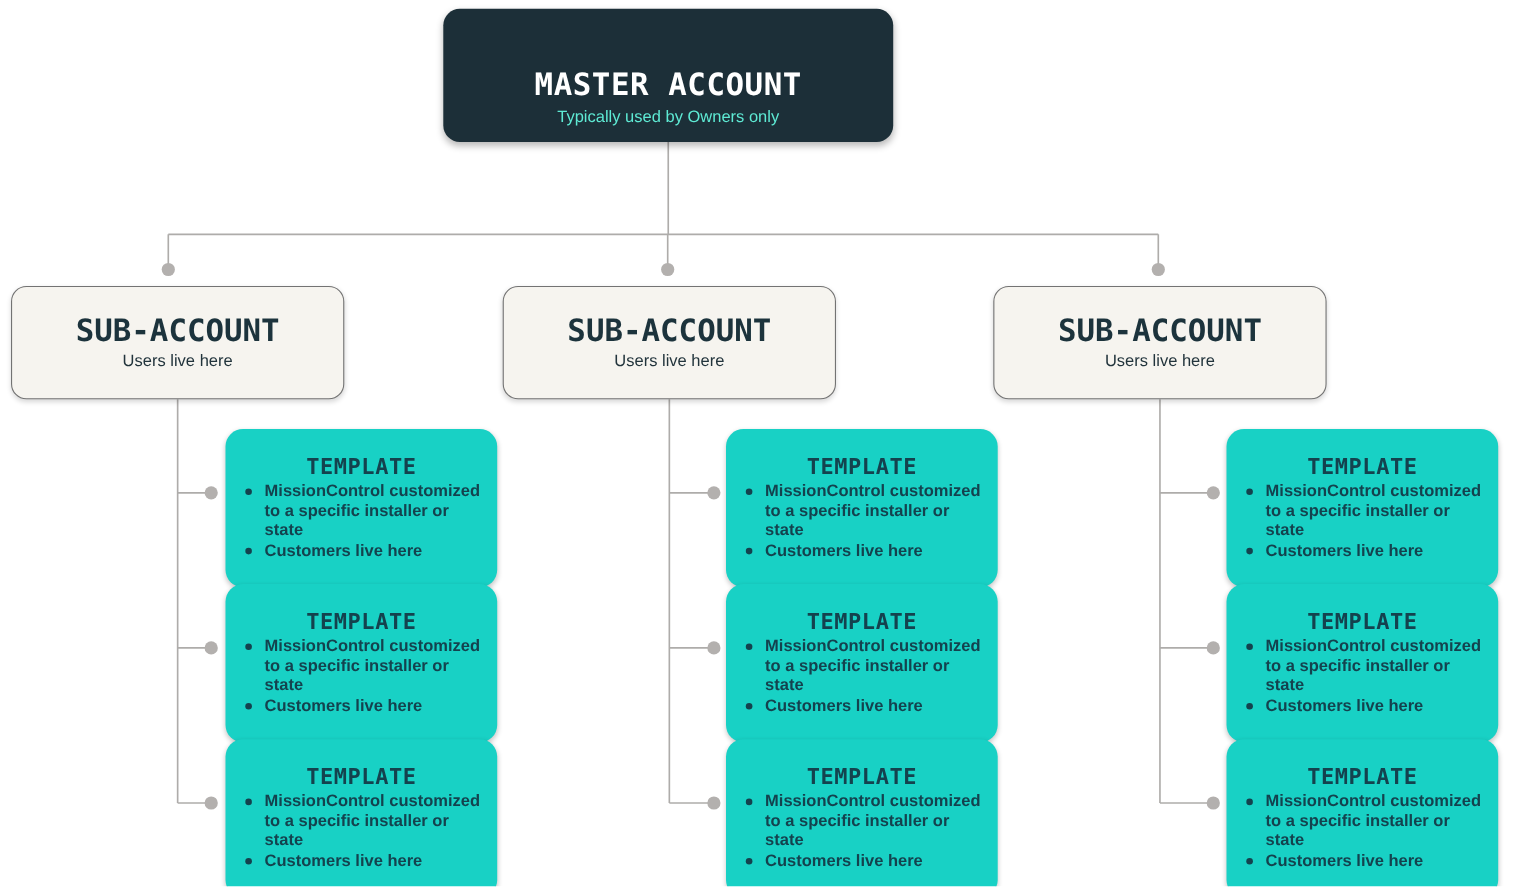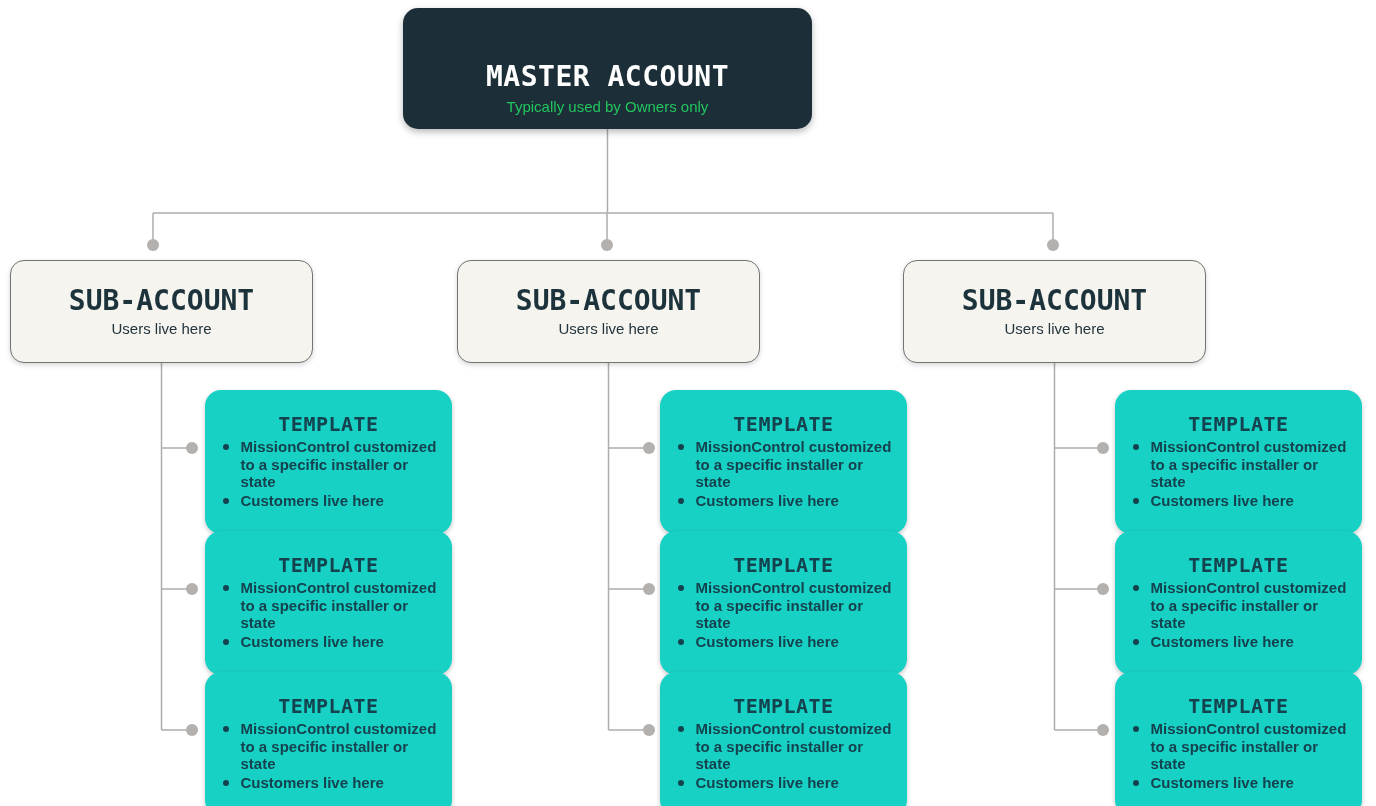--- a/index.html
+++ b/index.html
@@ -35,21 +35,21 @@
   
   .master {
     left: 403px; top: 8px;
     width: 409px; height: 121px;
     background: #1C2F38;
     border-radius: 15px;
     box-shadow: 0 3px 7px rgba(0,0,0,0.28);
     color: #ffffff;
   }
   .master .heading { font-size: 28px; letter-spacing: 0.5px; margin-top: 40px; }
-  .master .subtitle { font-size: 15px; margin-top: 6px; color: #22c55e; }
+  .master .subtitle { font-size: 15px; margin-top: 6px; color: #5eead4; }
   
   .sub {
     top: 260px;
     width: 303px; height: 103px;
     background: #F6F4EF;
     border: 1px solid #737373;
     border-radius: 14px;
     box-shadow: 0 2px 5px rgba(0,0,0,0.16);
     color: #1C333C;
   }

